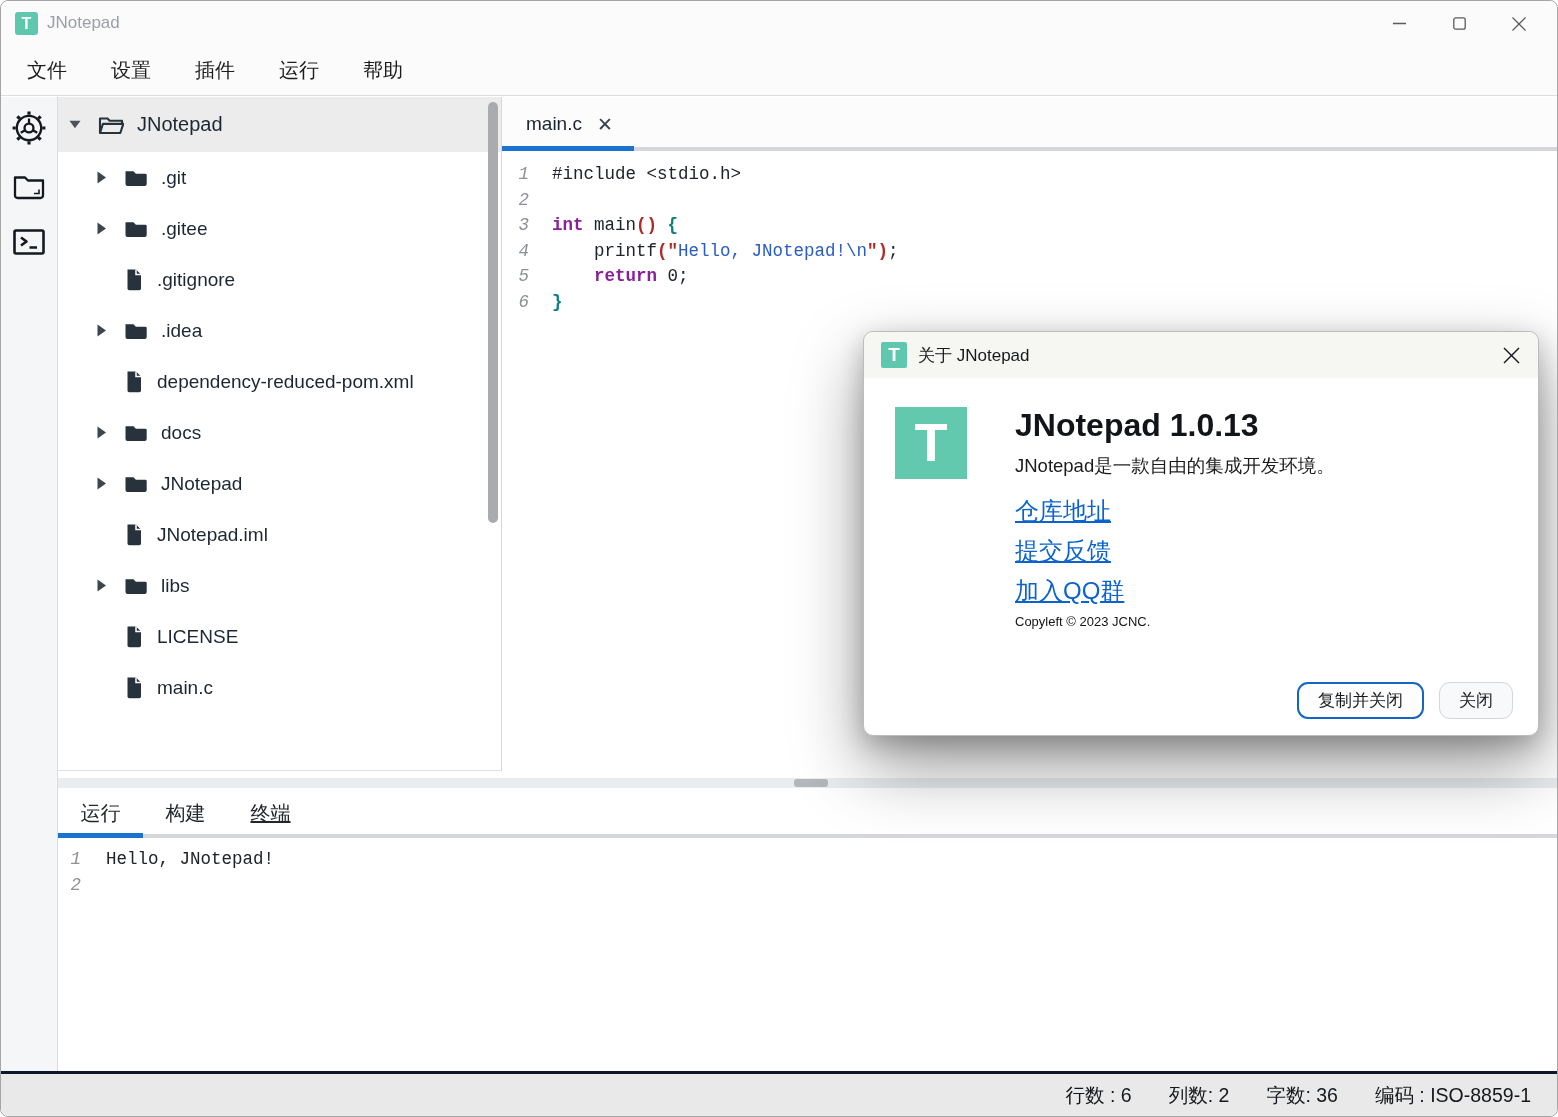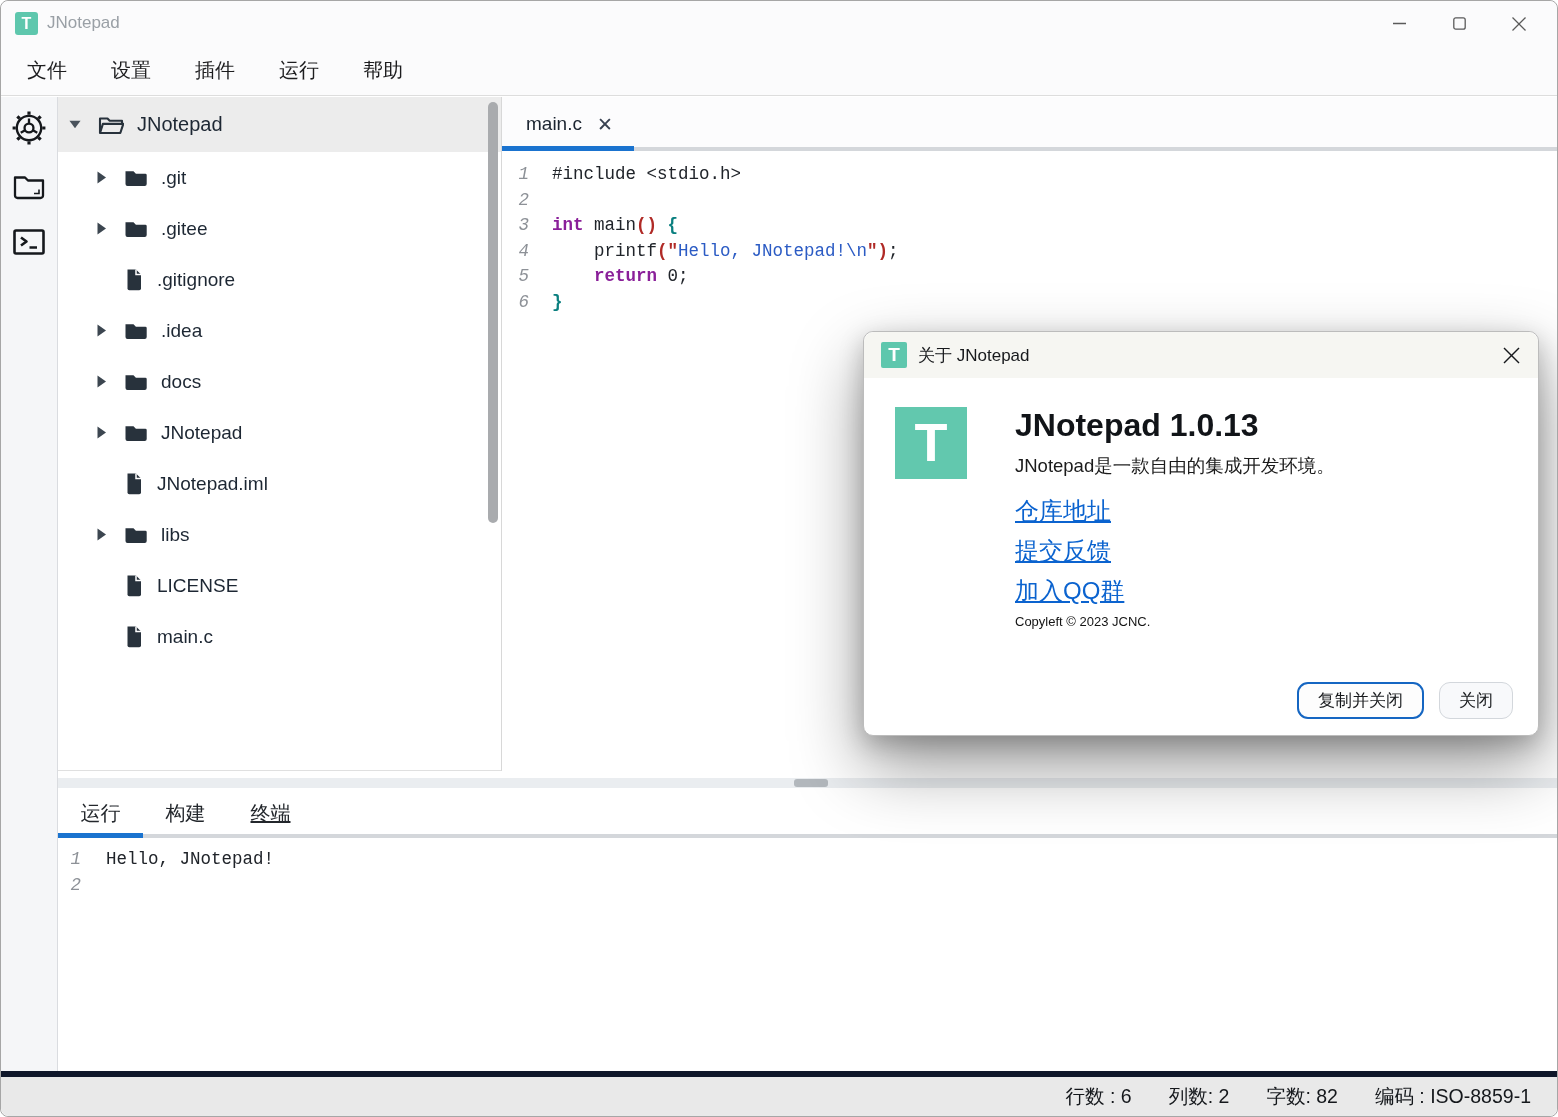--- a/index.html
+++ b/index.html
@@ -59,21 +59,21 @@
   .bottom-panel { position:absolute; left:57px; top:787px; width:1501px; height:285px; background:#fff; }
   .bp-tabbar { position:relative; height:50px; background:#fff; }
   .bp-strip { position:absolute; left:0; bottom:0; width:100%; height:4px; background:#d4d7db; }
   .bp-tab { position:absolute; top:0; width:85px; height:50px; display:flex; align-items:center; justify-content:center; font-size:20px; color:#23272c; }
   .bp-underline { position:absolute; left:0; bottom:0; width:85px; height:5px; background:#1a73cf; z-index:2; }
   .console { padding-top:11px; font-family:"Liberation Mono", monospace; font-size:17.5px; }
   .console-line { height:25.5px; display:flex; white-space:pre; }
   .console-gutter { width:23px; text-align:right; color:#8d9197; font-style:italic; flex:none; }
   .console-text { margin-left:25px; color:#20242a; }
   
-  .status-bar { position:absolute; left:0; bottom:0; width:100%; height:45px; background:#e9e9e9; border-top:6px solid #0f172a; border-radius:0 0 8px 8px;
+  .status-bar { position:absolute; left:0; bottom:0; width:100%; height:45px; background:#e9e9e9; border-top:3px solid #0f172a; border-radius:0 0 8px 8px;
     display:flex; align-items:center; justify-content:flex-end; padding-right:26px; }
   .status-item { font-size:19.5px; color:#15181c; margin-left:37px; }
   
   .dialog { position:absolute; left:862px; top:330px; width:676px; height:405px; background:#fff; border:1px solid #bcbcbc; border-radius:10px;
     box-shadow:0 30px 70px rgba(0,0,0,0.40), 0 8px 24px rgba(0,0,0,0.22); z-index:10; }
   .dialog-titlebar { position:relative; height:46px; background:#f6f6f2; border-radius:10px 10px 0 0; display:flex; align-items:center; padding:0 17px; }
   .dialog-app-icon { width:26px; height:26px; background:#5ec7ad; border-radius:2px; color:#fff; font-weight:bold; font-size:19px; text-align:center; line-height:26px; }
   .dialog-title { margin-left:11px; font-size:17px; color:#17191c; }
   .dialog-close { position:absolute; right:16px; top:12px; width:22px; height:22px; display:flex; align-items:center; justify-content:center; }
   .dialog-close svg { stroke:#17191c; stroke-width:1.4; fill:none; }
@@ -212,20 +212,30 @@
         </svg>
       </span>
       <span class="tree-icon">
         <svg width="24" height="20" viewBox="0 0 24 20">
           <path d="M1.5 3.2 h8 l2.4 2.5 h9.4 a1.4 1.4 0 0 1 1.4 1.4 V16 a2 2 0 0 1 -2 2 H3.5 a2 2 0 0 1 -2 -2 Z" fill="#28323c"></path>
         </svg>
       </span>
       <span class="tree-label">.idea</span>
     </div>
     <div class="tree-row">
+      <span class="tree-chevron child-chevron"></span>
+      <span class="tree-icon">
+        <svg width="20" height="24" viewBox="0 0 20 24">
+          <path d="M3.5 1.5 H12 L17 6.5 V20.5 a1.8 1.8 0 0 1 -1.8 1.8 H5.3 A1.8 1.8 0 0 1 3.5 20.5 Z" fill="#28323c"></path>
+          <path d="M12 1.5 V6.5 H17" fill="none" stroke="#fff" stroke-width="1.5"></path>
+        </svg>
+      </span>
+      <span class="tree-label">dependency-reduced-pom.xml</span>
+    </div>
+    <div class="tree-row">
       <span class="tree-chevron child-chevron">
         <svg width="11" height="13" viewBox="0 0 11 13">
           <polygon points="1.5,0.5 10,6.5 1.5,12.5" fill="#3c4650"></polygon>
         </svg>
       </span>
       <span class="tree-icon">
         <svg width="24" height="20" viewBox="0 0 24 20">
           <path d="M1.5 3.2 h8 l2.4 2.5 h9.4 a1.4 1.4 0 0 1 1.4 1.4 V16 a2 2 0 0 1 -2 2 H3.5 a2 2 0 0 1 -2 -2 Z" fill="#28323c"></path>
         </svg>
       </span>
@@ -323,21 +333,21 @@
     </div>
   <div class="console" id="console">
       <div class="console-line"><span class="console-gutter">1</span><span class="console-text">Hello, JNotepad!</span></div>
       <div class="console-line"><span class="console-gutter">2</span><span class="console-text"></span></div>
     </div>
 </div>
 
 <div class="status-bar" id="status-bar">
     <div class="status-item">行数 : 6</div>
     <div class="status-item">列数: 2</div>
-    <div class="status-item">字数: 82</div>
+    <div class="status-item">字数: 36</div>
     <div class="status-item">编码 : ISO-8859-1</div>
   </div>
 
 <div class="dialog">
   <div class="dialog-titlebar">
     <div class="dialog-app-icon">T</div>
     <div class="dialog-title">关于 JNotepad</div>
     <div class="dialog-close">
       <svg width="17" height="17" viewBox="0 0 17 17">
           <line x1="1" y1="1" x2="16" y2="16"></line>

